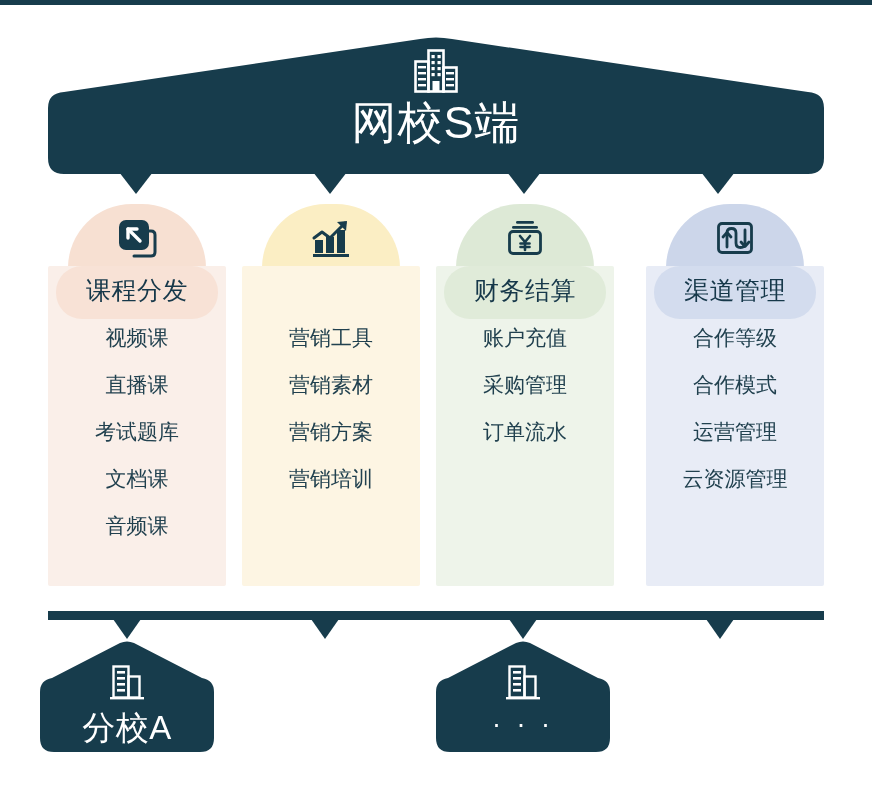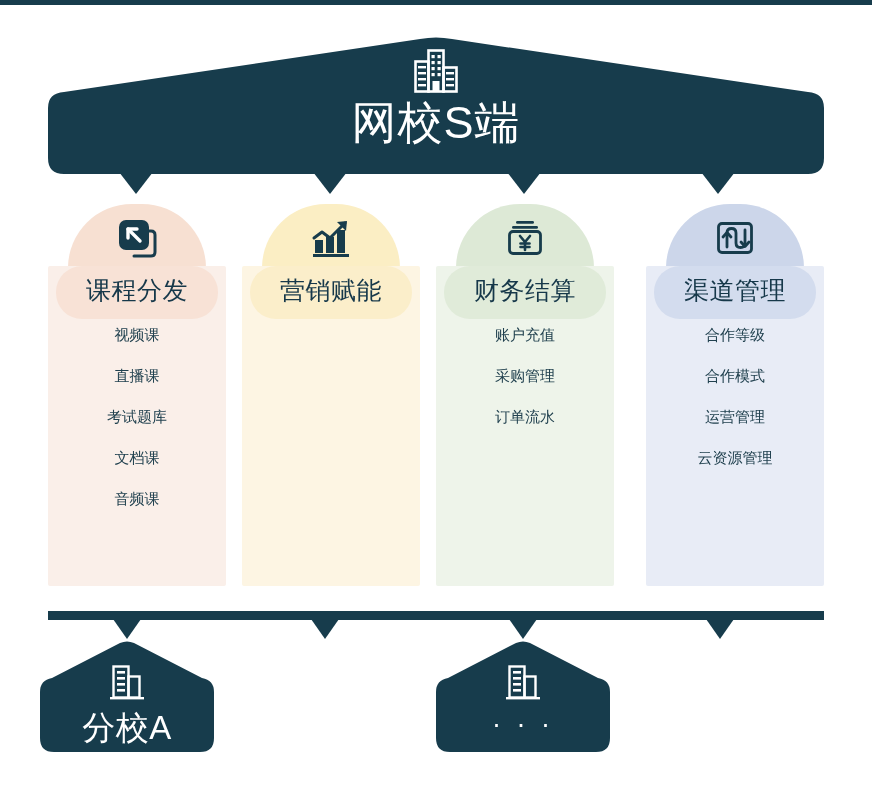--- a/index.html
+++ b/index.html
@@ -144,21 +144,21 @@
   .col-items {
     position: absolute;
     left: 0;
     top: 125px;
     width: 178px;
     display: flex;
     flex-direction: column;
     align-items: center;
   }
   .col-item {
-    font-size: 15px;
+    font-size: 21px;
     line-height: 1;
     color: #21414f;
     margin-bottom: 26px;
     white-space: nowrap;
   }
 
   
   .busbar {
     position: absolute;
     left: 48px;
@@ -290,34 +290,37 @@
         <div class="col-item">直播课</div>
         <div class="col-item">考试题库</div>
         <div class="col-item">文档课</div>
         <div class="col-item">音频课</div>
       </div>
     </div>
 
     <div class="col" style="left:194px;">
       <div class="col-bubble" style="background:#fbeec4;"></div>
       <div class="col-body" style="background:#fdf5e3;"></div>
-      <div class="col-head" style="background:#fbeeca;">
-        <span class="col-head-label">营销赋能</span>
-      </div>
       <div class="col-icon-holder">
         <svg width="44" height="44" viewBox="0 0 44 44">
           <g fill="#173c4c">
             <rect x="6" y="24" width="8" height="13"></rect>
             <rect x="17" y="21" width="8" height="16"></rect>
             <rect x="28" y="14" width="8" height="23"></rect>
             <rect x="4" y="38" width="36" height="3"></rect>
           </g>
           <path d="M5 22 L13 16 L21 22 L36 7" fill="none" stroke="#173c4c" stroke-width="3" stroke-linecap="round" stroke-linejoin="round"></path>
           <path d="M28 6 L38 5 L37 15 Z" fill="#173c4c"></path>
         </svg>
+      </div>
+      <div class="col-items">
+        <div class="col-item">营销工具</div>
+        <div class="col-item">营销素材</div>
+        <div class="col-item">营销方案</div>
+        <div class="col-item">营销培训</div>
       </div>
     </div>
 
     <div class="col" style="left:388px;">
       <div class="col-bubble" style="background:#dde9d6;"></div>
       <div class="col-body" style="background:#eef4ea;"></div>
       <div class="col-head" style="background:#e0ebd9;">
         <span class="col-head-label">财务结算</span>
       </div>
       <div class="col-icon-holder">

